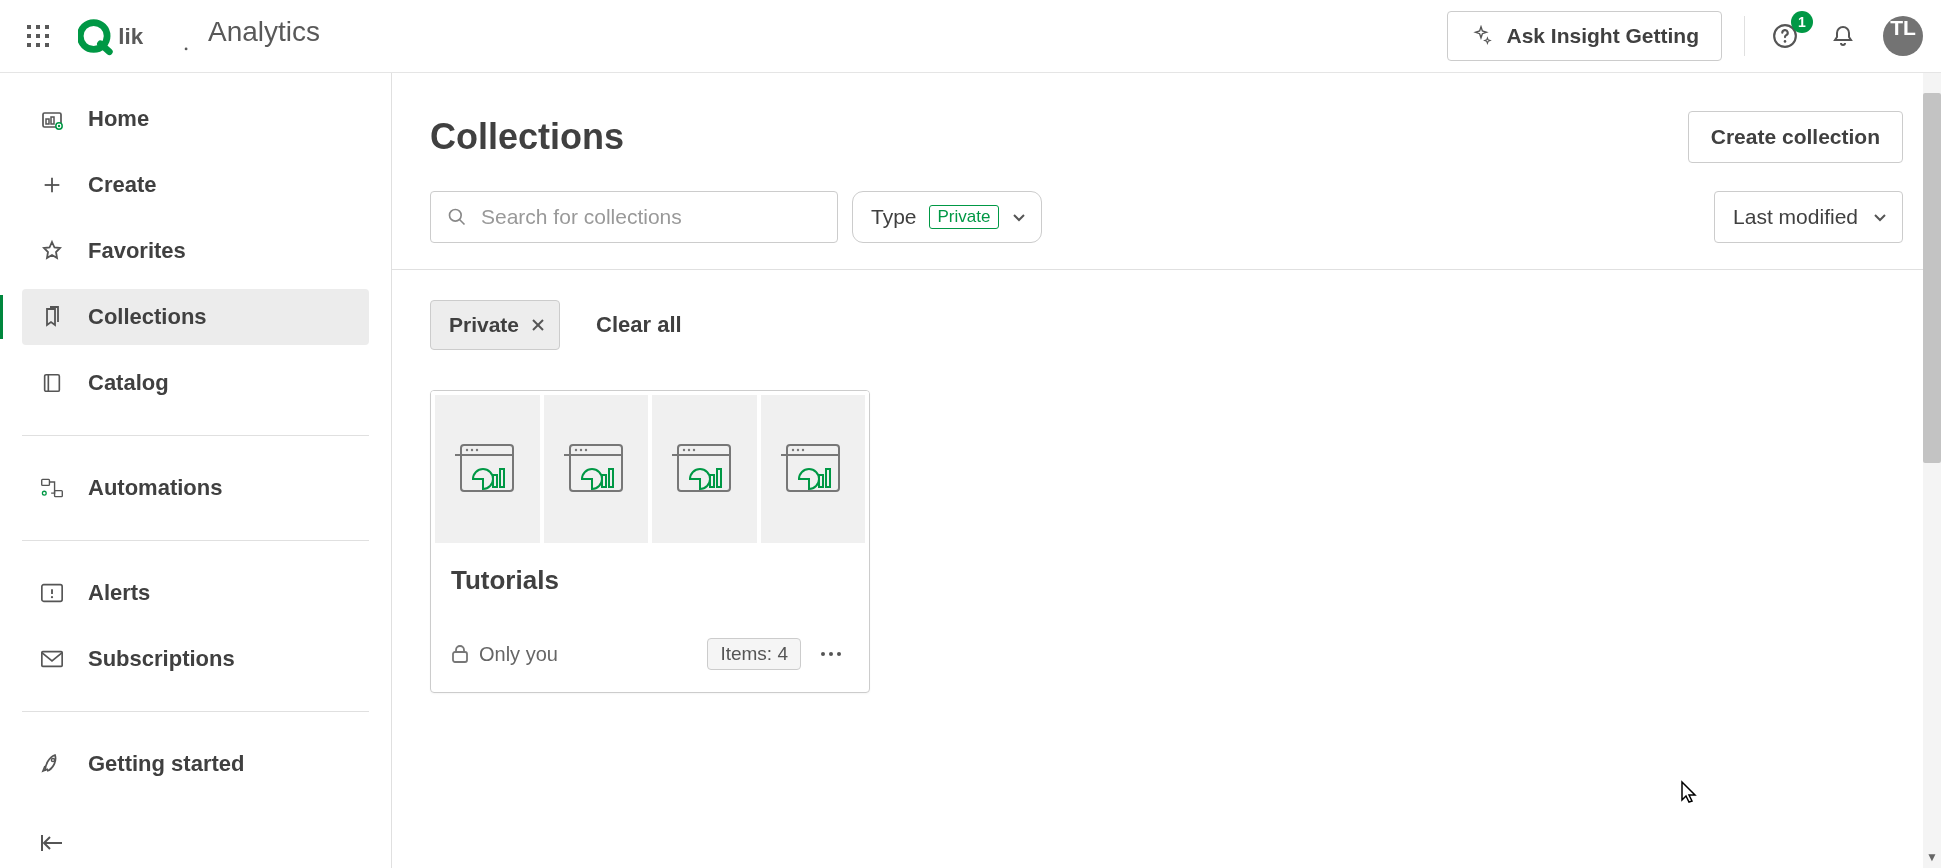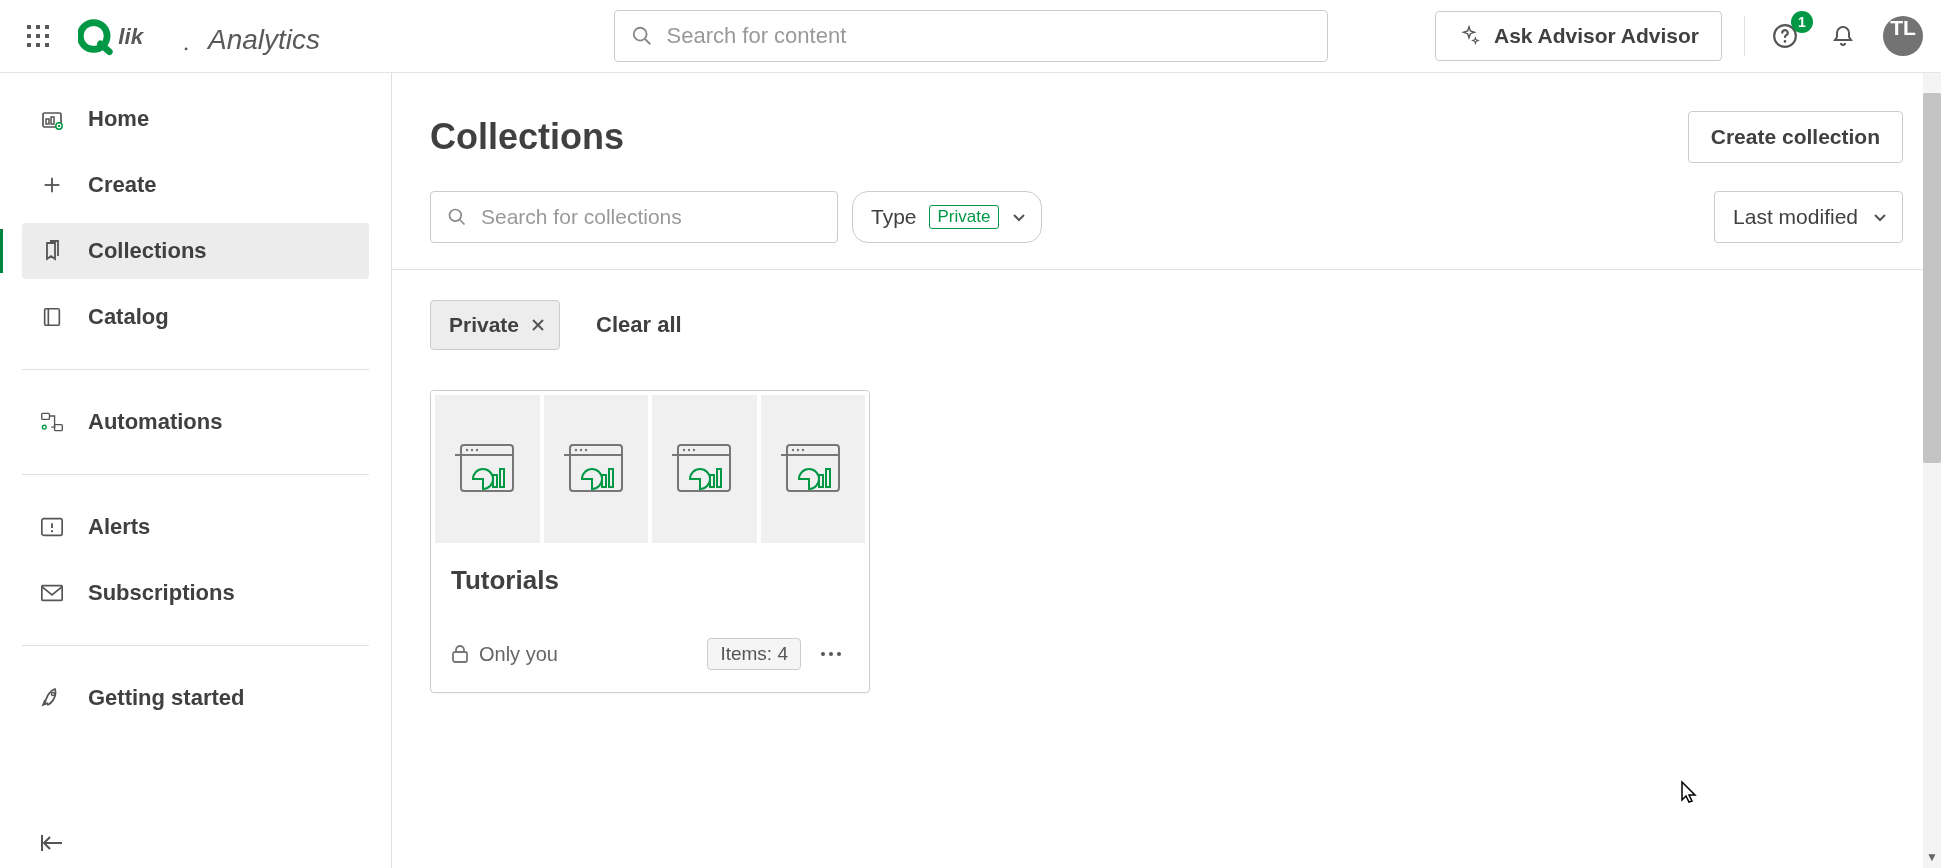--- a/index.html
+++ b/index.html
@@ -19,21 +19,21 @@
       border-bottom:1px solid #e5e5e5;
       display:flex;
       align-items:center;
       padding:0 18px 0 22px;
       gap:24px;
       position:relative;
     }
     .app-grid-btn { width:32px; height:32px; display:flex; align-items:center; justify-content:center; cursor:pointer; }
     .dot-grid { width:22px; height:22px; display:grid; grid-template-columns:repeat(3,4px); grid-template-rows:repeat(3,4px); gap:5px; }
     .dot-grid span { background:#595959; width:4px; height:4px; }
-    .logo { display:flex; align-items:flex-end; gap:14px;font-style:italic; }
+    .logo { display:flex; align-items:flex-start; gap:14px; }
     .qlik-mark { width:112px; height:40px; }
     .analytics { font-size:28px; font-weight:400; color:#595959; margin-left:4px;}
     .search-wrap {
       position:absolute; left:50%; transform:translateX(-50%);
       width:714px; height:52px;
       border:1px solid #ccc; border-radius:4px;
       display:flex; align-items:center; padding:0 16px; gap:14px;
       background:#fff;
     }
     .search-wrap input { border:none; outline:none; flex:1; font-size:22px; color:#333; background:transparent; }
@@ -62,21 +62,21 @@
     
     .main { flex:1; display:flex; flex-direction:column; }
     .hdr { padding:38px 38px 0; display:flex; align-items:center; }
     .page-title { font-size:36px; font-weight:700; color:#404040; }
     .create-btn { margin-left:auto; height:52px; padding:0 22px; border:1px solid #ccc; border-radius:4px; background:#fff; font-size:21px; font-weight:600; cursor:pointer; color:#404040; }
 
     .filters { padding:28px 38px 26px; display:flex; align-items:center; gap:14px; }
     .coll-search { width:408px; height:52px; border:1px solid #ccc; border-radius:4px; display:flex; align-items:center; padding:0 16px; gap:14px; }
     .coll-search input { border:none; outline:none; flex:1; font-size:21px; background:transparent; }
     .coll-search input::placeholder { color:#999; }
-    .type-filter { height:52px; border:1px solid #ccc; border-radius:16px; display:flex; align-items:center; gap:12px; padding:0 14px 0 18px; cursor:pointer; }
+    .type-filter { height:52px; border:1px solid #ccc; border-radius:11px; display:flex; align-items:center; gap:12px; padding:0 14px 0 18px; cursor:pointer; }
     .type-filter .lbl { font-size:21px; }
     .type-tag { border:1px solid #009845; color:#009845; font-size:17px; padding:1px 8px; border-radius:3px; }
     .spacer { flex:1; }
     .sort-btn { height:52px; border:1px solid #ccc; border-radius:4px; display:flex; align-items:center; gap:14px; padding:0 14px 0 18px; cursor:pointer; font-size:21px; }
 
     .content-divider { height:1px; background:#e0e0e0; }
 
     .chips { padding:30px 38px 10px; display:flex; align-items:center; gap:36px; }
     .chip { height:50px; border:1px solid #ccc; border-radius:4px; background:#ededed; display:flex; align-items:center; gap:12px; padding:0 14px 0 18px; font-size:21px; font-weight:600; cursor:pointer; }
     .clear-all { font-size:22px; font-weight:600; cursor:pointer; }
@@ -126,35 +126,28 @@
   <div class="logo">
     <svg class="qlik-mark" viewBox="0 0 200 60">
       <circle cx="28" cy="30" r="24" fill="none" stroke="#009845" stroke-width="12"></circle>
       <line x1="40" y1="44" x2="56" y2="58" stroke="#009845" stroke-width="12" stroke-linecap="round"></line>
       <text x="72" y="44" font-size="40" font-weight="700" fill="#595959" font-family="inherit">lik</text>
       <circle cx="193" cy="53" r="2.5" fill="#595959"></circle>
     </svg>
     <span class="analytics">Analytics</span>
   </div>
 
-  <div class="search-wrap">
-    <svg width="22" height="22" viewBox="0 0 24 24">
-        <circle cx="10" cy="10" r="7" fill="none" stroke="#888" stroke-width="2"></circle>
-        <line x1="15" y1="15" x2="21" y2="21" stroke="#888" stroke-width="2"></line>
-      </svg>
-    <input placeholder="Search for content" style="">
-  </div>
 
   <div class="topbar-right">
     <button class="ask-btn">
       <svg width="22" height="22" viewBox="0 0 24 24">
         <path d="M12 2l1.5 4.5L18 8l-4.5 1.5L12 14l-1.5-4.5L6 8l4.5-1.5z" fill="none" stroke="#555" stroke-width="1.5"></path>
         <path d="M19 14l.8 2.2L22 17l-2.2.8L19 20l-.8-2.2L16 17l2.2-.8z" fill="none" stroke="#555" stroke-width="1.2"></path>
       </svg>
-      <span>Ask Advisor Advisor</span>
+      <span>Ask Insight Getting</span>
     </button>
     <div class="vsep"></div>
     <div class="icon-btn">
       <svg width="26" height="26" viewBox="0 0 24 24">
           <circle cx="12" cy="12" r="10" fill="none" stroke="#555" stroke-width="2"></circle>
           <path d="M9.5 9a2.5 2.5 0 1 1 3.5 2.3c-.8.4-1 .9-1 1.7" fill="none" stroke="#555" stroke-width="2" stroke-linecap="round"></path>
           <circle cx="12" cy="17" r="1.2" fill="#555"></circle>
         </svg>
       <span class="badge">1</span>
     </div>
@@ -190,20 +183,28 @@
     <div class="nav-item">
       <span class="nav-icon">
         <svg width="22" height="22" viewBox="0 0 24 24">
             <line x1="12" y1="4" x2="12" y2="20" stroke="#555" stroke-width="2"></line>
             <line x1="4" y1="12" x2="20" y2="12" stroke="#555" stroke-width="2"></line>
           </svg>
       </span>
       <span>Create</span>
     </div>
 
+    <div class="nav-item">
+      <span class="nav-icon">
+        <svg width="24" height="24" viewBox="0 0 24 24">
+            <path d="M12 3l2.5 5.5L20 9l-4 4 1 6-5-3-5 3 1-6-4-4 5.5-.5z" fill="none" stroke="#555" stroke-width="1.8"></path>
+          </svg>
+      </span>
+      <span>Favorites</span>
+    </div>
 
     <div class="nav-item active">
       <span class="nav-icon">
         <svg width="24" height="24" viewBox="0 0 24 24">
             <path d="M7 4h8v16l-4-3-4 3z" fill="none" stroke="#555" stroke-width="1.8"></path>
             <path d="M10 2h8v15" fill="none" stroke="#555" stroke-width="1.8"></path>
           </svg>
       </span>
       <span>Collections</span>
     </div>

